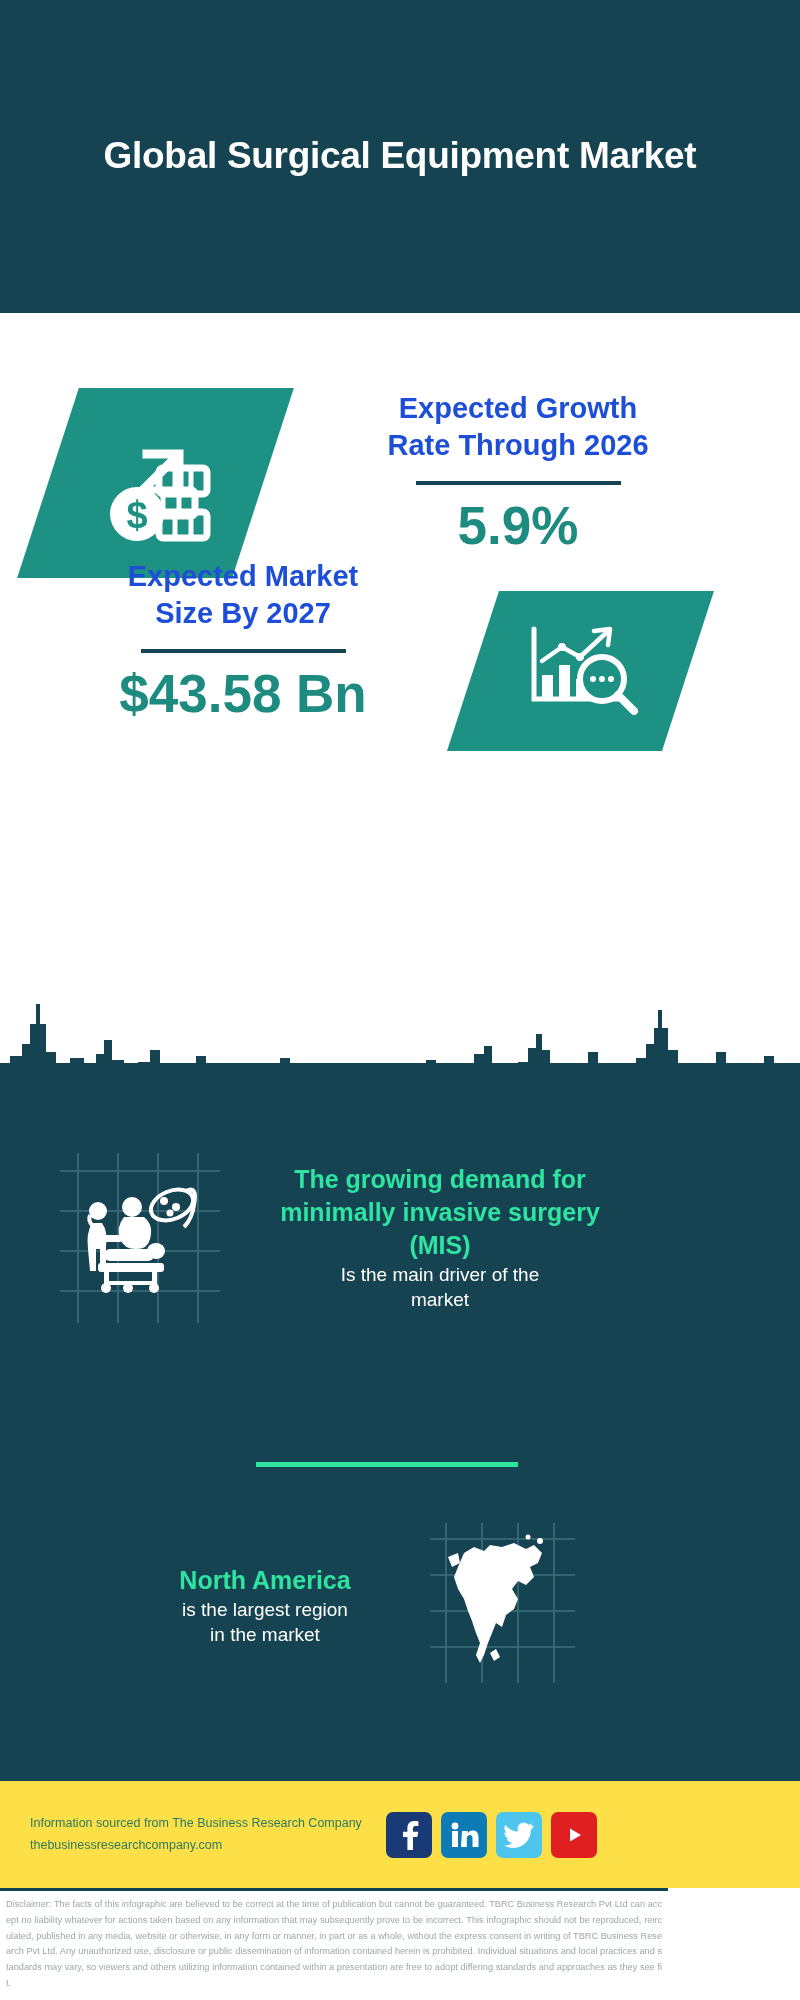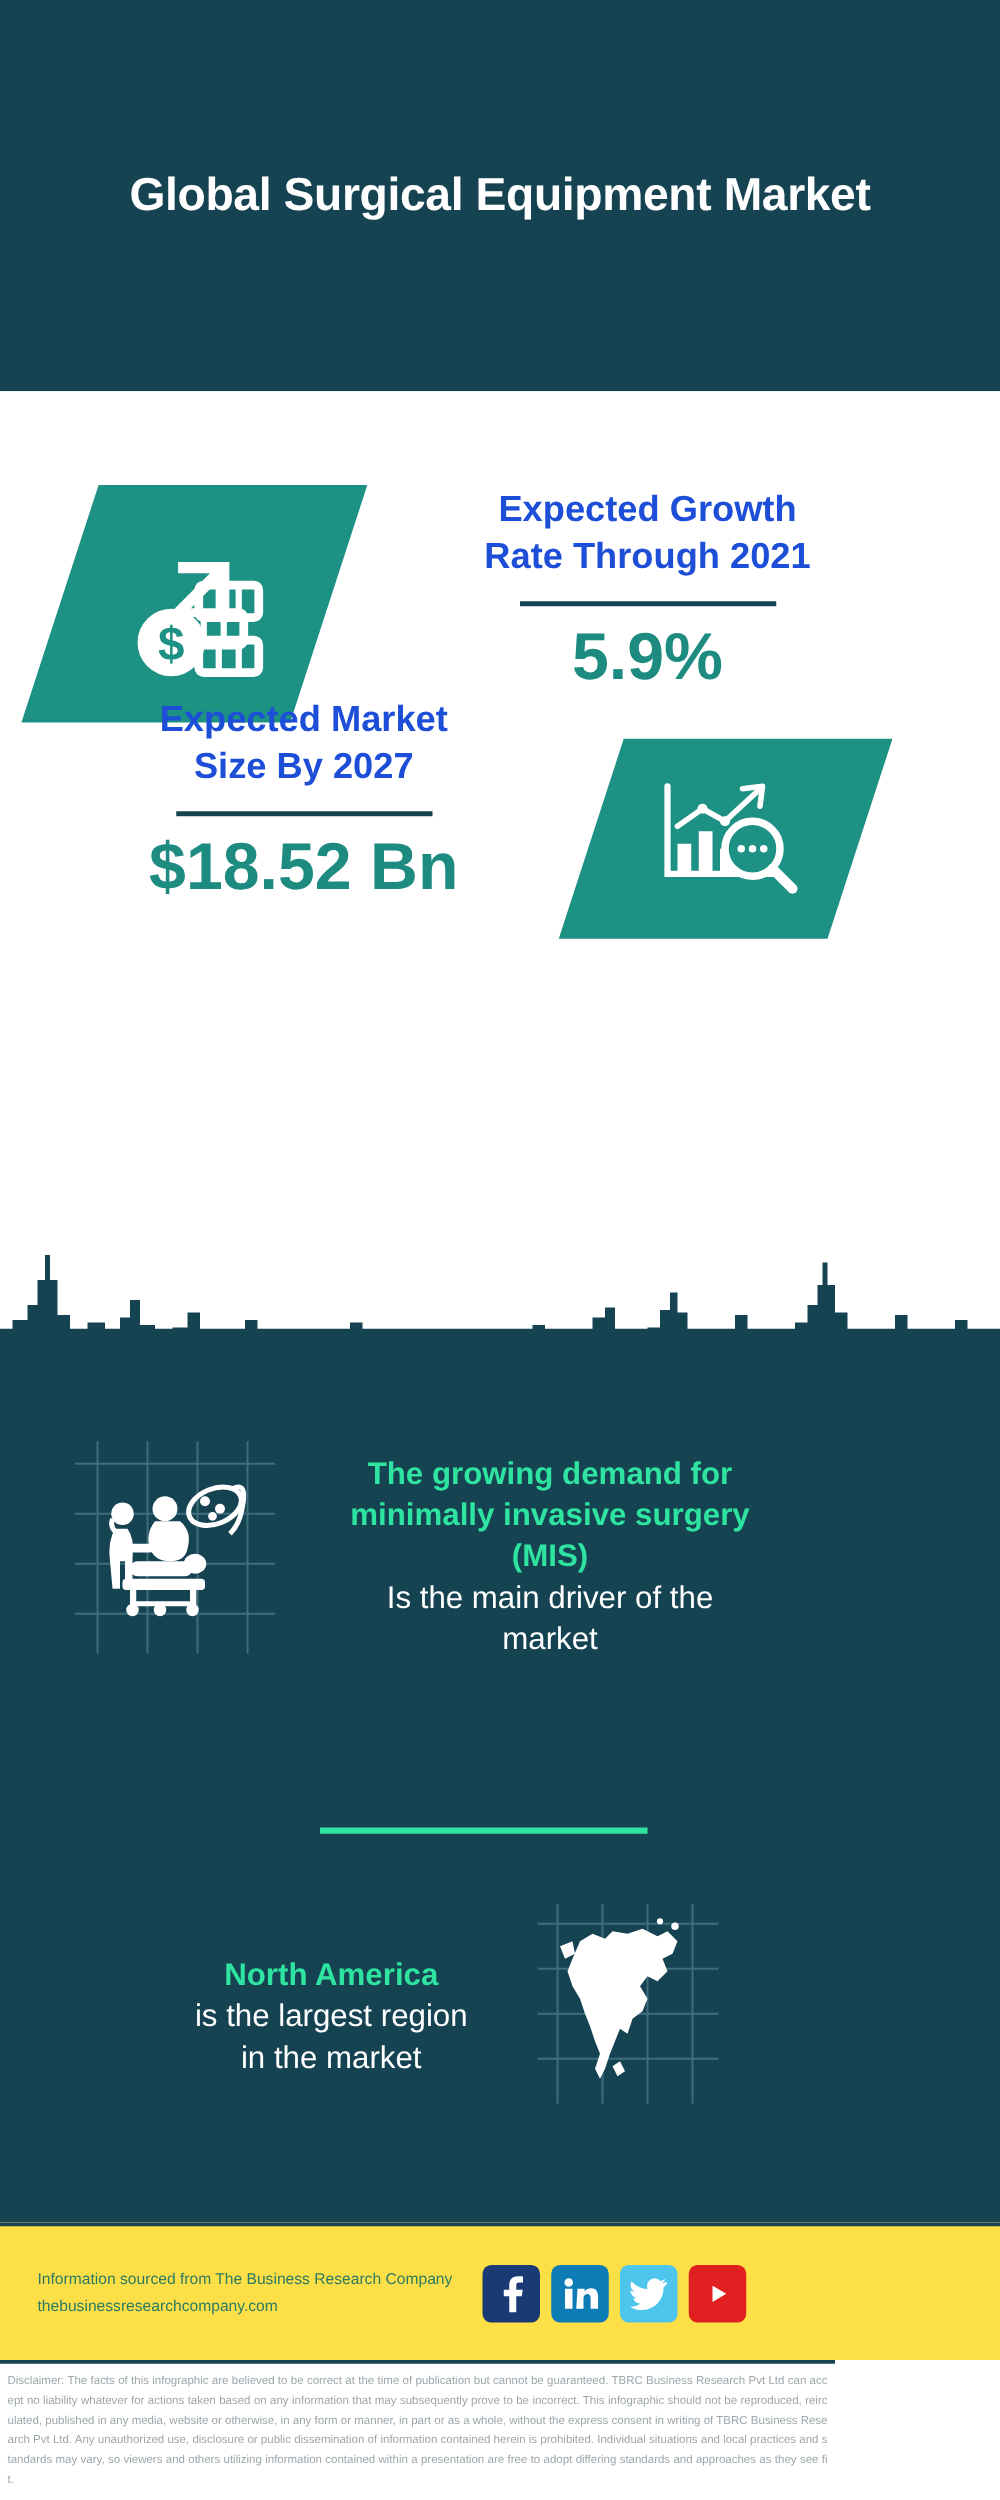--- a/index.html
+++ b/index.html
@@ -126,21 +126,21 @@
     text-align: center;
   }
   .hl-green {
     color: #2ee4a0;
     font-size: 25px;
     font-weight: bold;
     line-height: 1.32;
   }
   .body-white {
     color: #ffffff;
-    font-size: 25px;
+    font-size: 19px;
     line-height: 1.32;
   }
   .green-rule {
     position: absolute;
     left: 256px; top: 1462px;
     width: 262px; height: 5px;
     background: #2ee4a0;
   }
   .na-block {
     position: absolute;
@@ -228,30 +228,30 @@
 
             <circle cx="56" cy="98" r="27" fill="#ffffff"></circle>
             <text x="56" y="112" font-family="Liberation Sans, sans-serif" font-size="38" font-weight="bold" fill="#1d9184" text-anchor="middle">$</text>
           </svg>
         </span>
       </div>
     </div>
 
     <div class="growth-text">
       <div class="stat-label">Expected Growth</div>
-      <div class="stat-label">Rate Through 2021</div>
+      <div class="stat-label">Rate Through 2026</div>
       <div class="stat-rule"></div>
       <div class="stat-value">5.9%</div>
     </div>
 
     <div class="size-text">
       <div class="stat-label">Expected Market</div>
       <div class="stat-label">Size By 2027</div>
       <div class="stat-rule"></div>
-      <div class="stat-value">$18.52 Bn</div>
+      <div class="stat-value">$43.58 Bn</div>
     </div>
 
     <div class="para badge-size">
       <div class="para-inner">
         <span>
           <svg width="130" height="112" viewBox="0 0 130 112" fill="none">
 
             <path d="M18 16 L18 86 L104 86" stroke="#ffffff" stroke-width="5" fill="none" stroke-linecap="round"></path>
 
             <rect x="26" y="62" width="11" height="22" fill="#ffffff"></rect>

